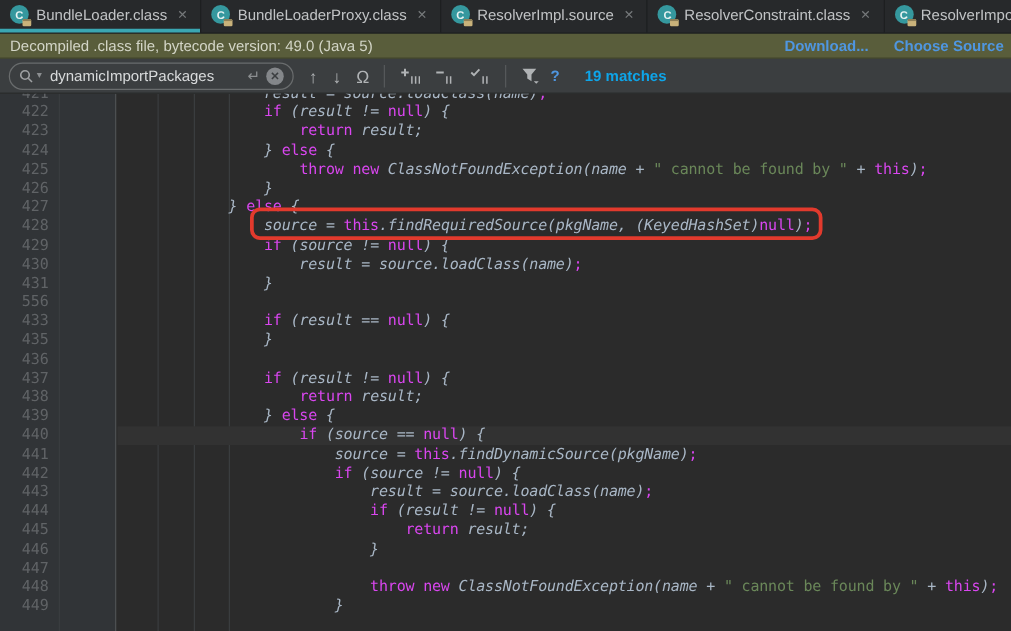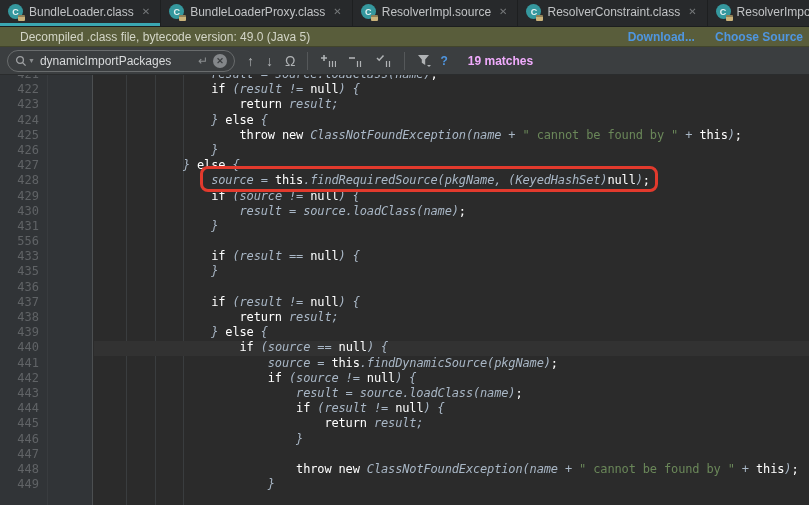--- a/index.html
+++ b/index.html
@@ -13,21 +13,21 @@
   .tab.active::after { content:""; position:absolute; left:0; right:0; bottom:0; height:3px; background:#3aa7b2; }
   .class-icon { position:relative; width:15px; height:15px; flex:none; }
   .class-circle { position:absolute; inset:0; border-radius:50%; background:#35989e;
                   color:#e8f3f3; font-size:9px; font-weight:700; display:flex; align-items:center; justify-content:center; }
   .lock-badge { position:absolute; right:-2px; bottom:-2px; width:7px; height:6px; background:#c9b27a;
                 border-radius:1px; border-top:2px solid #8e7f57; }
   .tab-close { color:#75787a; font-size:10px; margin-left:2px; }
 
   
   .banner { height:20px; background:#595d3b; border-bottom:1px solid #42452b;
-            display:flex; align-items:center; padding:0 6px 0 20px; font-size:12px; color:#d3d5c7; }
+            display:flex; align-items:center; padding:0 6px 0 8px; font-size:12px; color:#d3d5c7; }
   .banner-links { margin-left:auto; display:flex; gap:20px; }
   .banner-link { color:#4f96e0; font-weight:700; cursor:pointer; }
 
   
   .find-bar { height:28px; background:#3b3e40; border-bottom:1px solid #2a2c2d;
               display:flex; align-items:center; padding-left:7px; font-size:12px; color:#b7babc; }
   .search-field { width:228px; height:22px; border:1px solid #696c6d; border-radius:11px;
                   display:flex; align-items:center; padding:0 7px; gap:5px; background:#3b3e40; }
   .search-glyphs { display:flex; align-items:center; color:#9fa1a3; flex:none; }
   .search-caret { font-size:7px; margin-left:1px; color:#8b8e90; }
@@ -36,37 +36,37 @@
   .newline-glyph { color:#8b8e90; font-size:12px; flex:none; }
   .clear-btn { width:14px; height:14px; border-radius:50%; background:#84878a; color:#3b3e40;
                font-size:9px; line-height:14px; text-align:center; flex:none; font-weight:700; }
   .fb-btn { color:#b0b3b5; font-size:14px; margin-left:12px; line-height:1; cursor:default; }
   .fb-sep { width:1px; height:18px; background:#55585a; margin-left:12px; }
   .fb-svg { margin-left:12px; display:flex; }
   .cb-group { display:flex; align-items:center; gap:6px; margin-left:22px; }
   .cb-box { width:13px; height:13px; background:#43474a; border:1px solid #6b6e70; border-radius:2px; }
   .cb-label { color:#b7babc; }
   .regex-help { color:#4f96e0; font-weight:700; margin-left:8px; }
-  .match-count { margin-left:20px; font-weight:700; color:#f0abfc; }
+  .match-count { margin-left:20px; font-weight:700; color:#0ea5e9; }
 
   
   .editor { position:relative; height:430px; overflow:hidden; background:#2b2b2b; }
   .gutter-bg { position:absolute; left:0; top:0; bottom:0; width:93px; background:#313437;
                border-right:1px solid #4c4f51; z-index:0; }
   .anno-sep { position:absolute; left:47px; top:0; bottom:0; width:1px; background:#393c3f; z-index:0; }
   .indent-guide { position:absolute; top:0; bottom:0; width:1px; background:#3a3d3f; z-index:1; }
   .g1 { left:126px; } .g2 { left:155px; } .g3 { left:183px; }
   .current-line { position:absolute; left:94px; right:0; top:265.6px; height:15.2px; background:#323232; z-index:1; }
   .lines-layer { position:absolute; left:0; right:0; top:-8px; z-index:2; }
   .code-row { display:flex; height:15.2px; }
   .lnum { flex:none; width:39px; text-align:right; color:#606366;
           font:12px "DejaVu Sans Mono", monospace; line-height:15.2px; }
   .lcode { flex:none; margin-left:59px; white-space:pre;
            font:12px "DejaVu Sans Mono", monospace; letter-spacing:-0.15px; line-height:15.2px; }
-  .tk-p { color:#a9b7c6;font-style:italic; } .tk-k { color:#ffffff;margin-top:24px; } .tk-s { color:#6a8759; }
+  .tk-p { color:#a9b7c6;font-style:italic; } .tk-k { color:#d946ef;margin-top:24px; } .tk-s { color:#6a8759; }
   .annotation-box { position:absolute; left:200px; top:91px; width:458px; height:26px;
                     border:3px solid #e23a2d; border-radius:8px; z-index:3; }
 </style>
 </head>
 <body>
 
 <div class="tab-bar" id="tab-bar">
     <div class="tab active">
       <span class="class-icon">
         <span class="class-circle">C</span>

